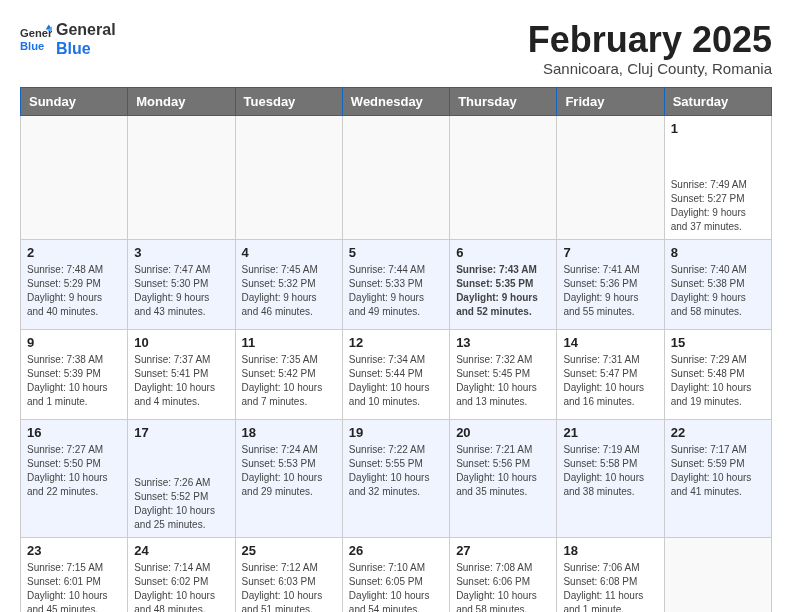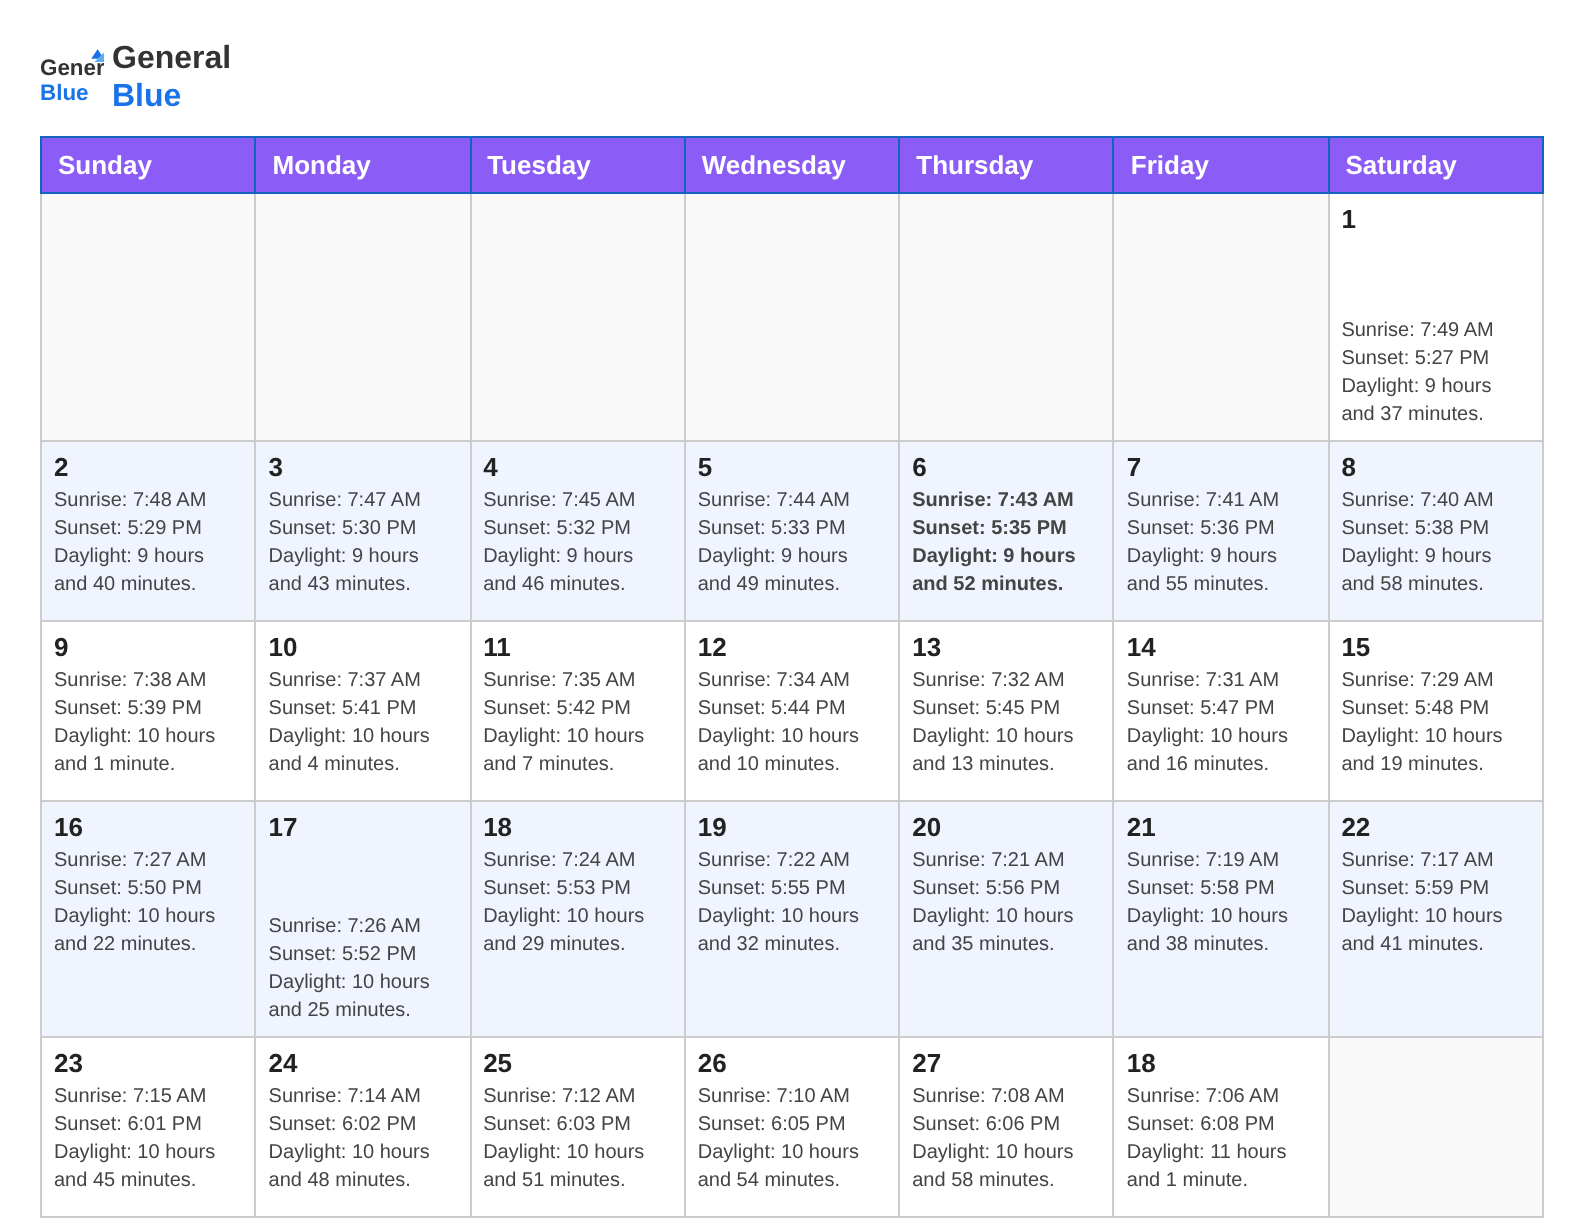--- a/index.html
+++ b/index.html
@@ -37,21 +37,21 @@
     .subtitle {
       font-size: 15px;
       color: #444;
     }
     .calendar {
       width: 100%;
       border-collapse: collapse;
       border: 1px solid #ccc;
     }
     .calendar th {
-      background-color: #8b5cf6;
+      background-color: #737373;
       color: #fff;
       text-align: left;
       padding: 6px 8px;
       font-size: 13px;
       font-weight: bold;
       border: 1px solid #1565c0;
     }
     .calendar td {
       border: 1px solid #ccc;
       vertical-align: top;
@@ -89,20 +89,22 @@
       <text x="0" y="34" font-size="14" font-weight="bold" fill="#1a73e8">Blue</text>
       <polygon points="32,8 40,8 36,2" fill="#1a73e8"></polygon>
       <polygon points="34,10 40,10 40,4" fill="#5aaff0"></polygon>
     </svg>
     <div style="display:flex;flex-direction:column;line-height:1.2;">
       <span style="font-size:16px;font-weight:bold;color:#333;">General</span>
       <span style="font-size:16px;font-weight:bold;color:#1a73e8;">Blue</span>
     </div>
   </div>
   <div class="title-area">
+    <div class="month-title">February 2025</div>
+    <div class="subtitle">Sannicoara, Cluj County, Romania</div>
   </div>
 </div>
 
 <table class="calendar">
   <thead>
     <tr>
     <th>Sunday</th>
         <th>Monday</th>
         <th>Tuesday</th>
         <th>Wednesday</th>

